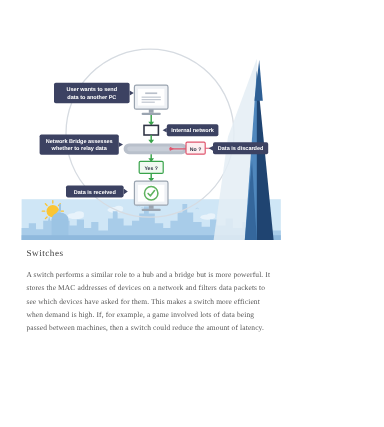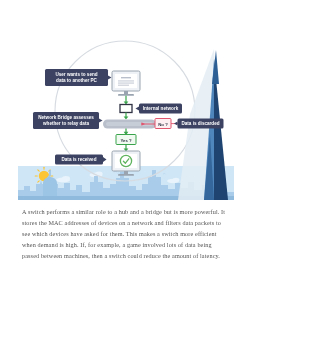--- a/index.html
+++ b/index.html
@@ -222,14 +222,15 @@
     <g>
       <rect x="55" y="140.5" width="48" height="10" rx="1.5" fill="#3c4262"></rect>
       <path d="M103 143 L106.5 145.5 L103 148 Z" fill="#3c4262"></path>
       <text x="79" y="147.3" text-anchor="middle" fill="#ffffff" font-family="Liberation Sans, sans-serif" font-size="4.6" font-weight="bold">Data is received</text>
     </g>
 
   </svg>
 </div>
 
 <div class="content">
+  <h2 class="section-heading">Switches</h2>
   <p class="body-paragraph">A switch performs a similar role to a hub and a bridge but is more powerful. It stores the MAC addresses of devices on a network and filters data packets to see which devices have asked for them. This makes a switch more efficient when demand is high. If, for example, a game involved lots of data being passed between machines, then a switch could reduce the amount of latency.</p>
 </div>
 
 </body></html>

